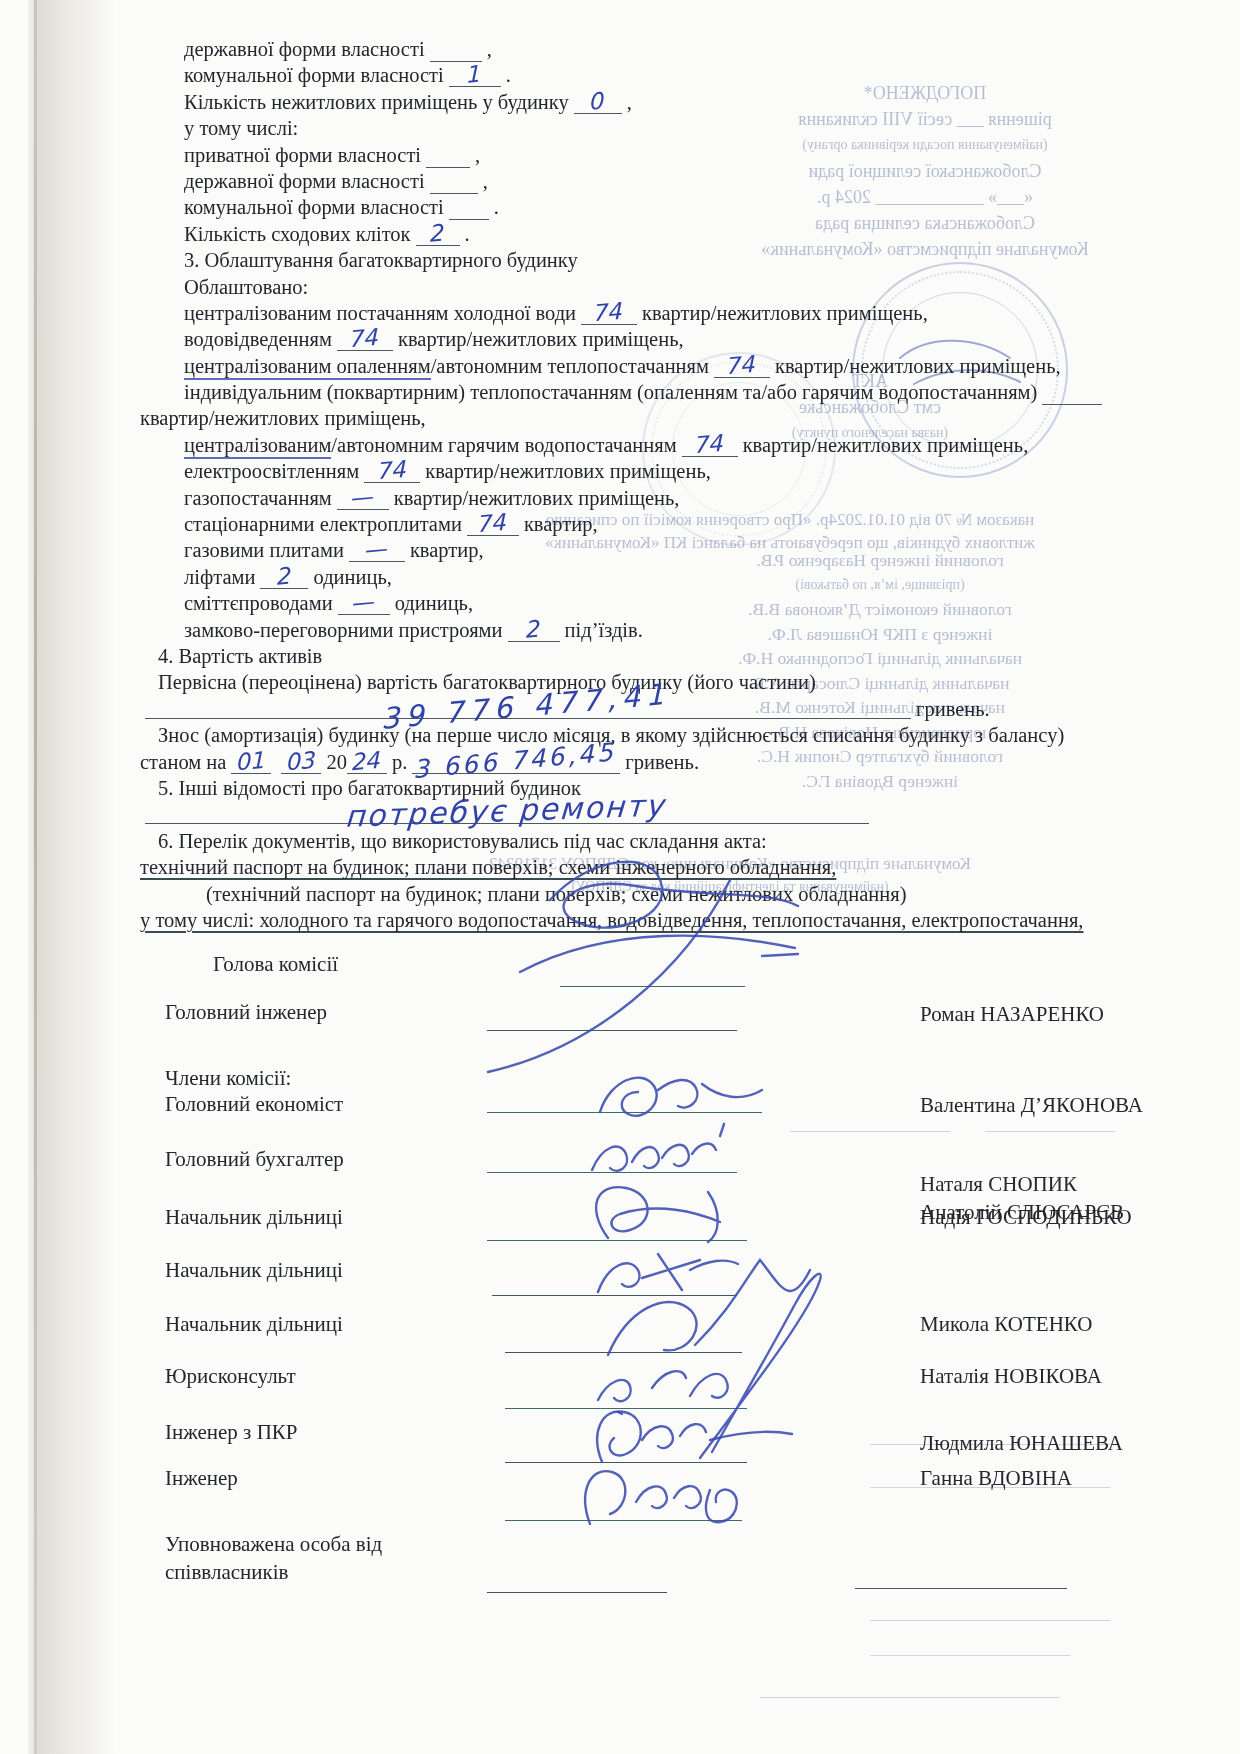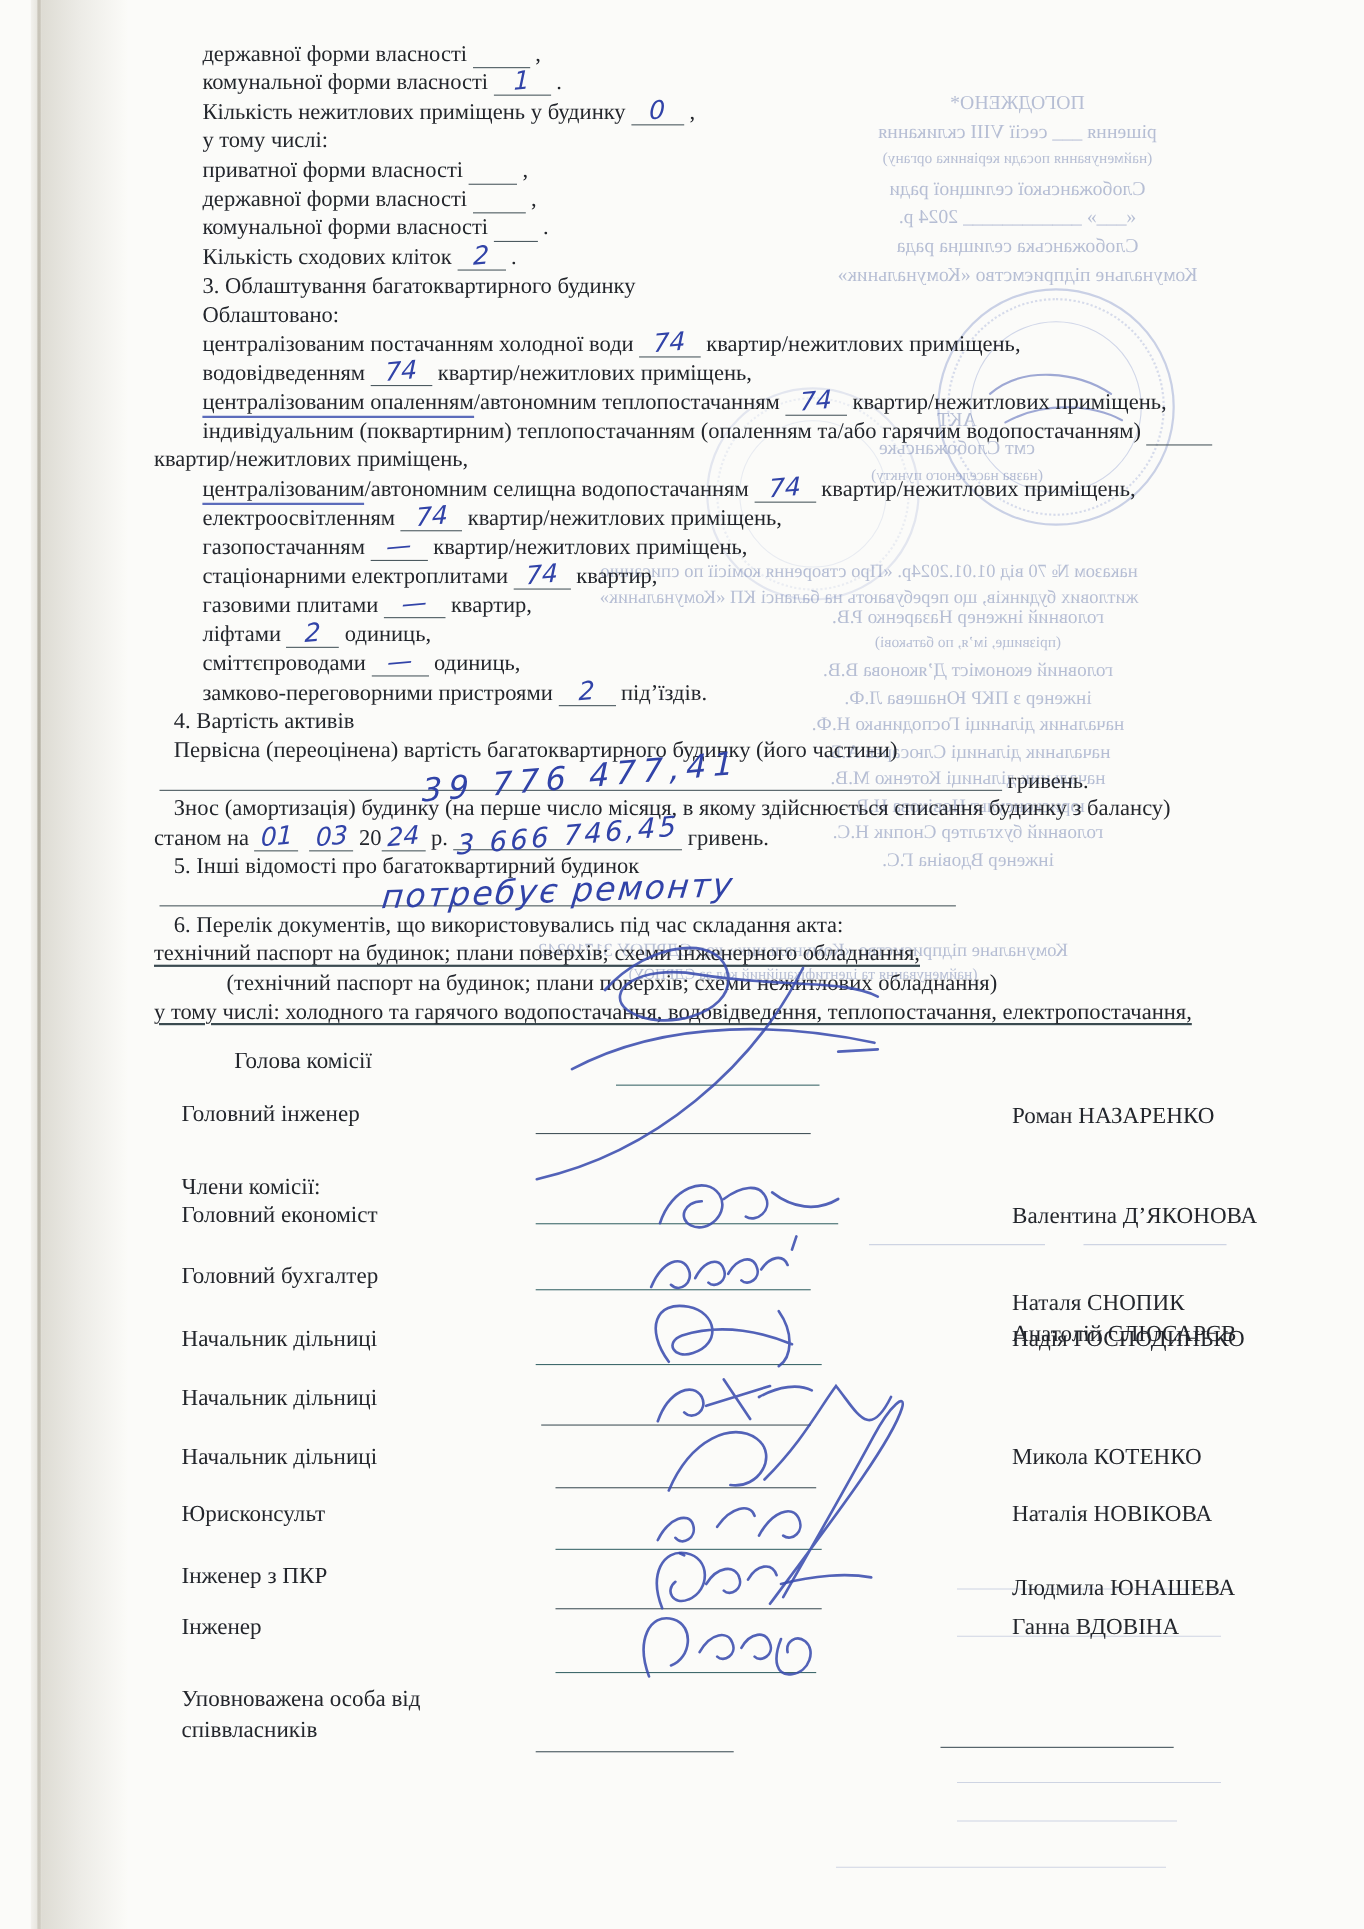--- a/index.html
+++ b/index.html
@@ -129,21 +129,21 @@
   <div class="ln ind"><span>державної форми власності</span><span class="blank w48"><i class="hw"></i></span><span>,</span></div>
   <div class="ln ind"><span>комунальної форми власності</span><span class="blank w40"><i class="hw"></i></span><span>.</span></div>
   <div class="ln ind"><span>Кількість сходових кліток</span><span class="blank w44"><i class="hw">2</i></span><span>.</span></div>
   <div class="ln ind"><span>3. Облаштування багатоквартирного будинку</span></div>
   <div class="ln ind"><span>Облаштовано:</span></div>
   <div class="ln ind"><span>централізованим постачанням холодної води</span><span class="blank w56"><i class="hw">74</i></span><span>квартир/нежитлових приміщень,</span></div>
   <div class="ln ind"><span>водовідведенням</span><span class="blank w56"><i class="hw">74</i></span><span>квартир/нежитлових приміщень,</span></div>
   <div class="ln ind"><span class="ublue">централізованим опаленням</span><span>/автономним теплопостачанням</span><span class="blank w56"><i class="hw">74</i></span><span>квартир/нежитлових приміщень,</span></div>
   <div class="ln ind"><span>індивідуальним (поквартирним) теплопостачанням (опаленням та/або гарячим водопостачанням)</span><span class="blank w60"><i class="hw"></i></span></div>
   <div class="ln"><span>квартир/нежитлових приміщень,</span></div>
-  <div class="ln ind"><span class="ublue">централізованим</span><span>/автономним селищна водопостачанням</span><span class="blank w56"><i class="hw">74</i></span><span>квартир/нежитлових приміщень,</span></div>
+  <div class="ln ind"><span class="ublue">централізованим</span><span>/автономним гарячим водопостачанням</span><span class="blank w56"><i class="hw">74</i></span><span>квартир/нежитлових приміщень,</span></div>
   <div class="ln ind"><span>електроосвітленням</span><span class="blank w56"><i class="hw">74</i></span><span>квартир/нежитлових приміщень,</span></div>
   <div class="ln ind"><span>газопостачанням</span><span class="blank w52"><i class="hw">—</i></span><span>квартир/нежитлових приміщень,</span></div>
   <div class="ln ind"><span>стаціонарними електроплитами</span><span class="blank w52"><i class="hw">74</i></span><span>квартир,</span></div>
   <div class="ln ind"><span>газовими плитами</span><span class="blank w56"><i class="hw">—</i></span><span>квартир,</span></div>
   <div class="ln ind"><span>ліфтами</span><span class="blank w48"><i class="hw">2</i></span><span>одиниць,</span></div>
   <div class="ln ind"><span>сміттєпроводами</span><span class="blank w52"><i class="hw">—</i></span><span>одиниць,</span></div>
   <div class="ln ind"><span>замково-переговорними пристроями</span><span class="blank w52"><i class="hw">2</i></span><span>під’їздів.</span></div>
   <div class="ln ind2"><span>4. Вартість активів</span></div>
   <div class="ln ind2"><span>Первісна (переоцінена) вартість багатоквартирного будинку (його частини)</span></div>
   <div class="ln"><span class="blank w760"><i class="hw big">39 776 477,41</i></span><span>гривень.</span></div>

